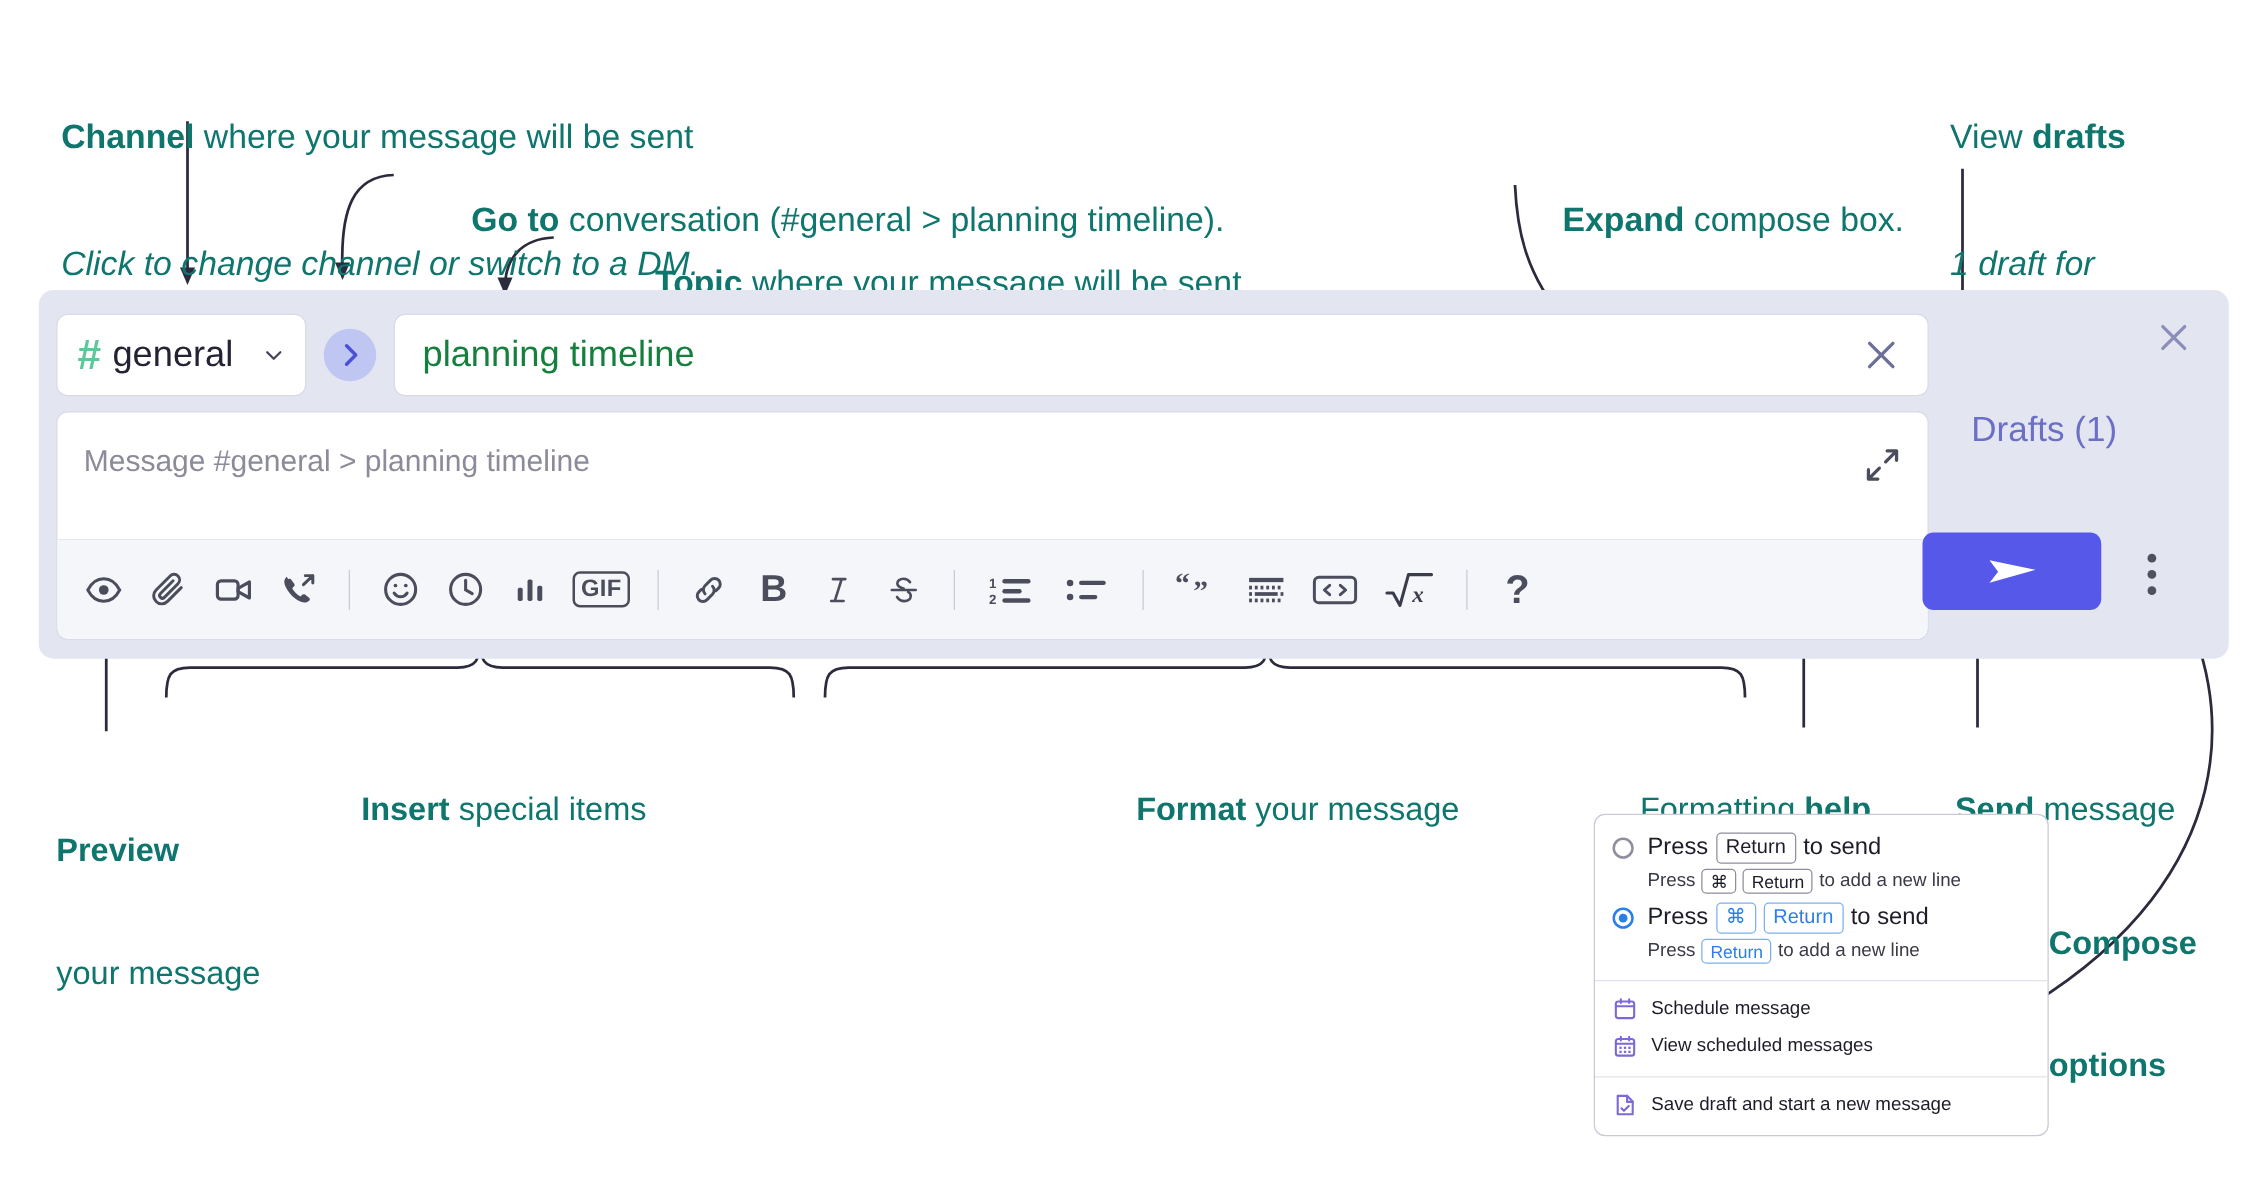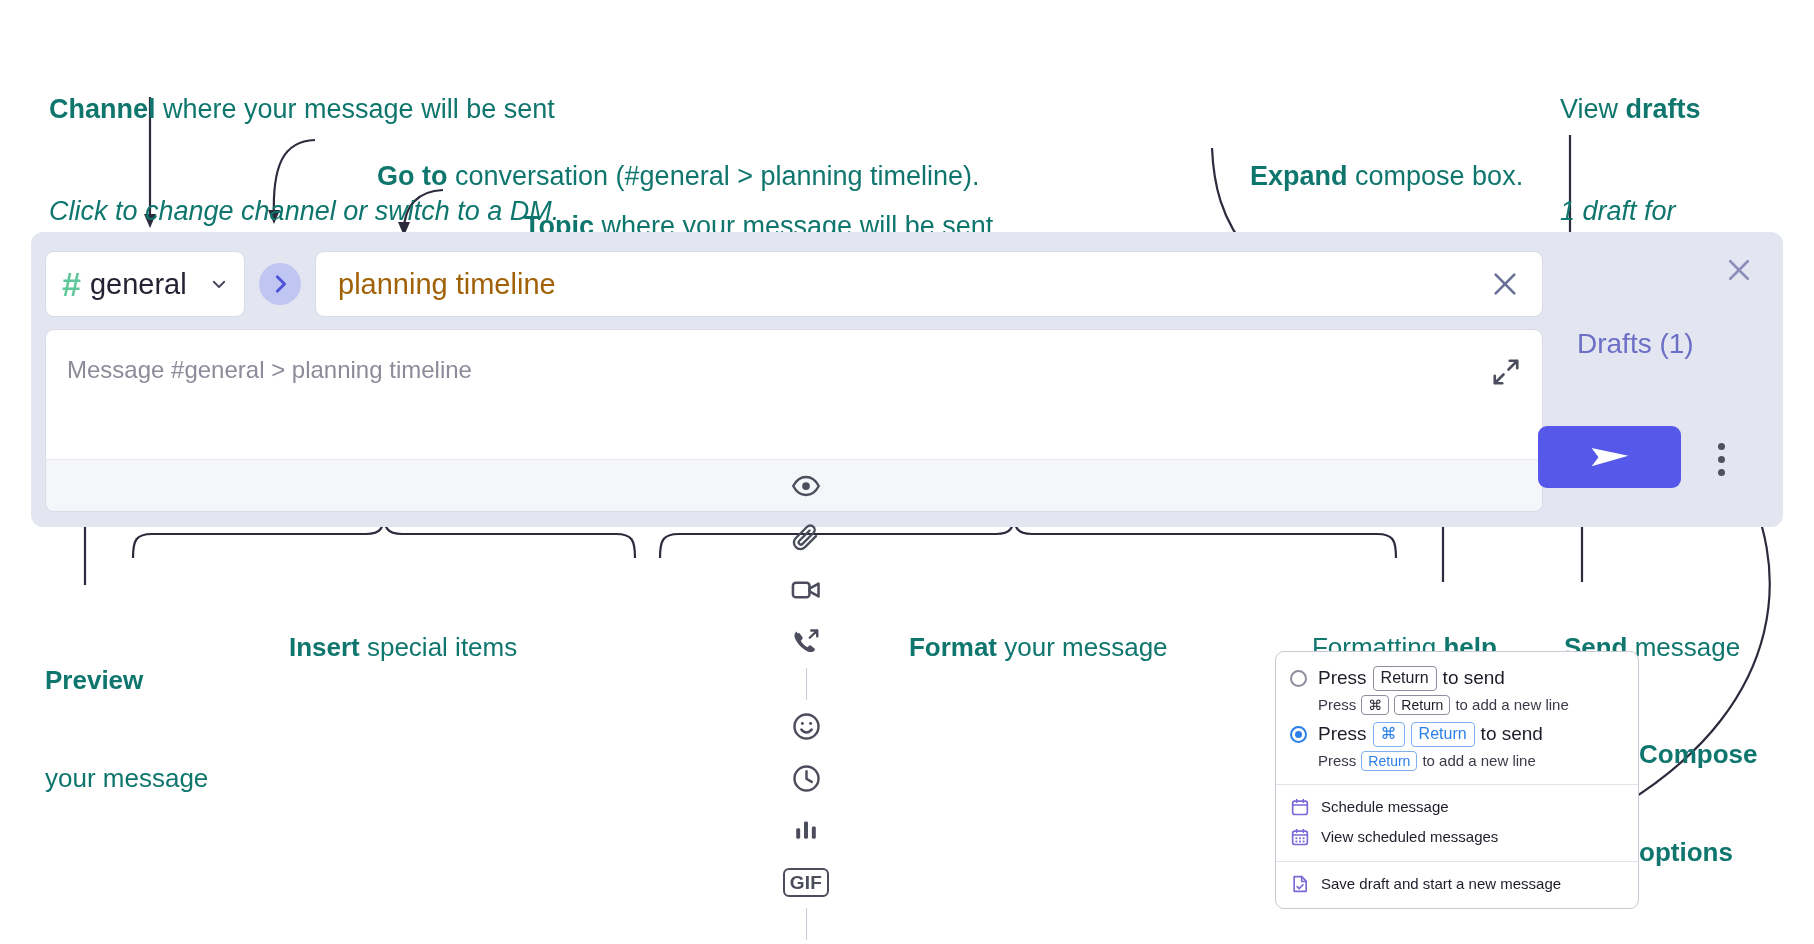--- a/index.html
+++ b/index.html
@@ -59,21 +59,21 @@
   }
 
   .topic-field {
     flex: 1; height: 66px;
     background: #ffffff;
     border: 1px solid #d9dbe7;
     border-radius: 9px;
     display: flex; align-items: center;
     padding: 0 14px 0 22px;
   }
-  .topic-val { flex: 1; font-size: 29px; color: #a16207; }
+  .topic-val { flex: 1; font-size: 29px; color: #15803d; }
   .topic-x { width: 46px; height: 46px; display: flex; align-items: center; justify-content: center; cursor: pointer; flex: none; }
 
   .msgbox {
     position: absolute; left: 0; top: 82px;
     width: 100%; height: 183px;
     background: #ffffff;
     border: 1px solid #d9dbe7;
     border-radius: 9px;
   }
   .placeholder {
@@ -82,27 +82,26 @@
   }
   .expand-btn {
     position: absolute; right: 14px; top: 20px;
     width: 44px; height: 44px;
     display: flex; align-items: center; justify-content: center;
     cursor: pointer;
   }
 
   .toolbar {
     position: absolute; left: 0; bottom: 0;
-    width: 100%; height: 52px;
+    width: 100%; height: 80px;
     background: #f5f6fa;
     border-top: 1px solid #e6e7f0;
     border-radius: 0 0 9px 9px;
     display: flex; align-items: center;
-    padding-left: 24px;
-    flex-direction: column;
+    padding-left: 11px;
   }
   .tb {
     width: 52px; height: 52px;
     display: flex; align-items: center; justify-content: center;
     cursor: pointer; flex: none;
     color: #4c4d5c;
   }
   .tb-sep { width: 1px; height: 32px; background: #c8cad6; margin: 0 14px; flex: none; }
   .gif-box {
     border: 2.5px solid #4c4d5c; border-radius: 6px;

